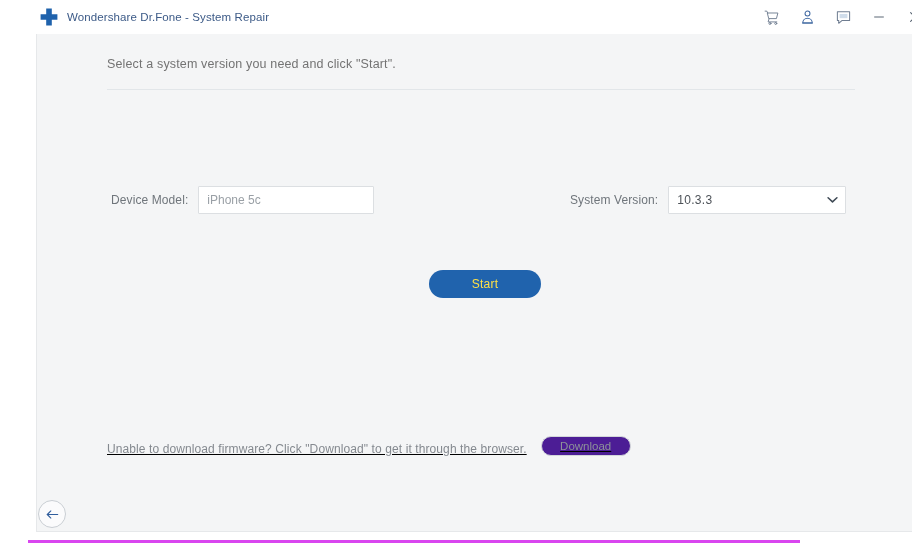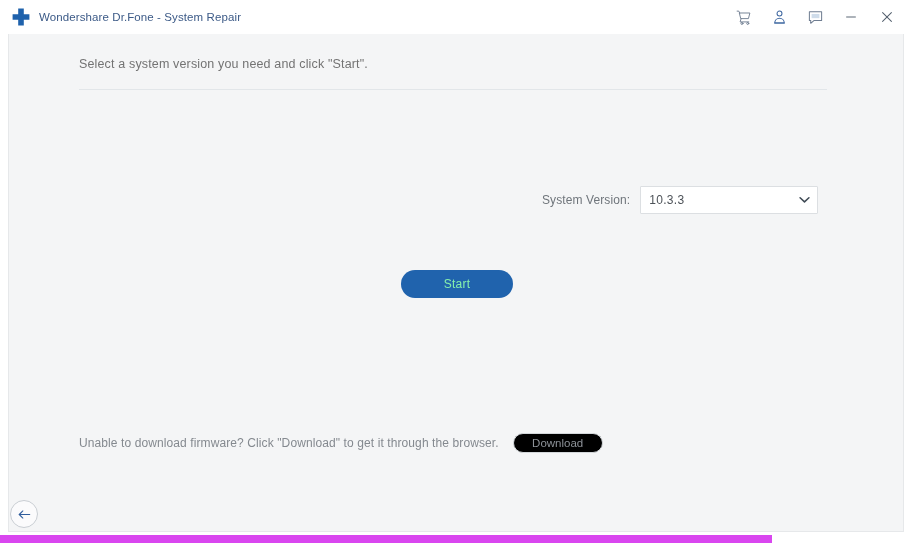--- a/index.html
+++ b/index.html
@@ -11,21 +11,22 @@
     background: #ffffff;
     font-family: "Liberation Sans", sans-serif;
     -webkit-font-smoothing: antialiased;
   }
 
   .app-window {
     position: relative;
     width: 772px;
     height: 543px;
     background: #ffffff;
-    border-bottom: 8px solid #d946ef;
+    border-bottom: 3px solid #d946ef;
+    margin-left: 28px;
   }
 
   
   .title-bar {
     position: absolute;
     top: 0; left: 0;
     width: 912px;
     height: 34px;
     background: #ffffff;
     display: flex;
@@ -175,55 +176,56 @@
   
   .start-btn {
     position: absolute;
     top: 236px;
     left: 392px;
     width: 112px;
     height: 28px;
     background: #2063ad;
     border: none;
     border-radius: 14px;
-    color: #86efac;
+    color: #fde047;
     font-family: "Liberation Sans", sans-serif;
     font-size: 12px;
     letter-spacing: 0.2px;
     cursor: pointer;
   }
 
   
   .helper-rows {
     position: absolute;
     left: 70px;
     top: 396px;
     width: 760px;
   }
 
   .helper-row {
     display: flex;
-    align-items: center;
+    align-items: flex-end;
     height: 26px;
     margin-bottom: 5px;
+    text-decoration: underline;
   }
 
   .helper-text {
     font-size: 12px;
     color: #84898f;
     letter-spacing: 0.1px;
     white-space: nowrap;
   }
 
   .pill-btn {
     margin-left: 14px;
     height: 20px;
     min-width: 90px;
     padding: 0 14px;
-    background: #000000;
+    background: #4c1d95;
     border: 1px solid #d3d7da;
     border-radius: 10px;
     color: #8d9298;
     font-family: "Liberation Sans", sans-serif;
     font-size: 11.5px;
     cursor: pointer;
     display: flex;
     align-items: center;
     justify-content: center;
   }
@@ -300,20 +302,24 @@
   </div>
 
   <div class="content">
 
     <div class="instruction">Select a system version you need and click "Start".</div>
 
     <div class="divider"></div>
 
     <div class="form-row">
 
+      <div class="field-group device">
+        <span class="field-label">Device Model:</span>
+        <input class="text-input" type="text" value="iPhone 5c" style="">
+      </div>
 
       <div class="field-group version">
         <span class="field-label">System Version:</span>
         <div class="select-wrap">
           <div class="select-box">
             <span class="select-value">10.3.3</span>
           </div>
           <svg class="chevron" width="11" height="8" viewBox="0 0 12 8" fill="none" stroke="#3f4a55" stroke-width="1.7" stroke-linecap="round" stroke-linejoin="round">
             <path d="M1.2 1.6 6 6 10.8 1.6"></path>
           </svg>

